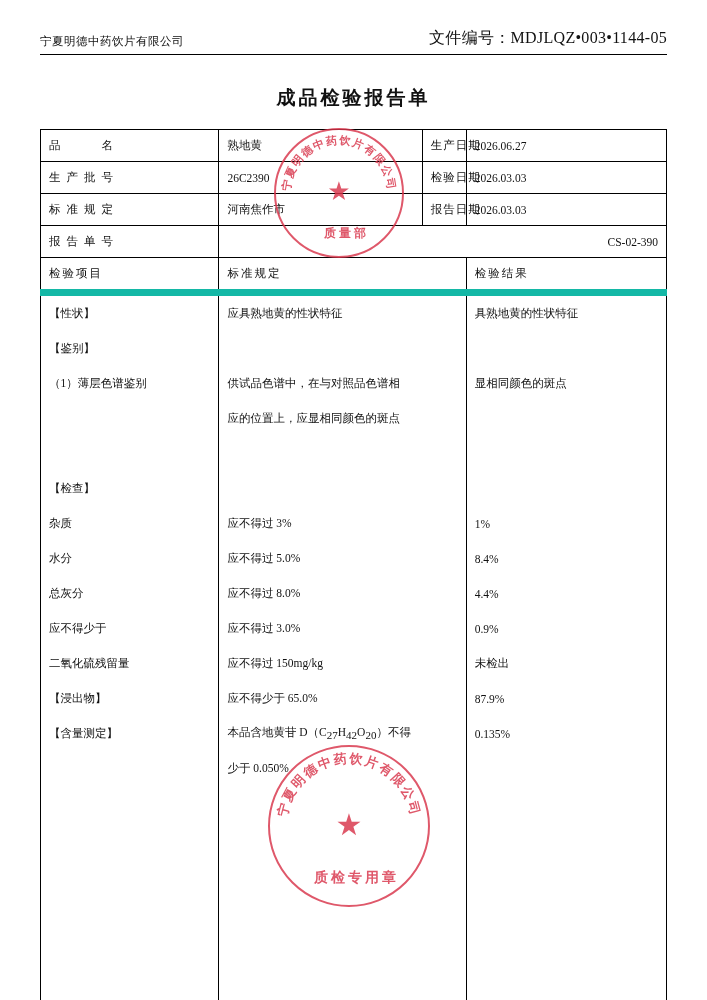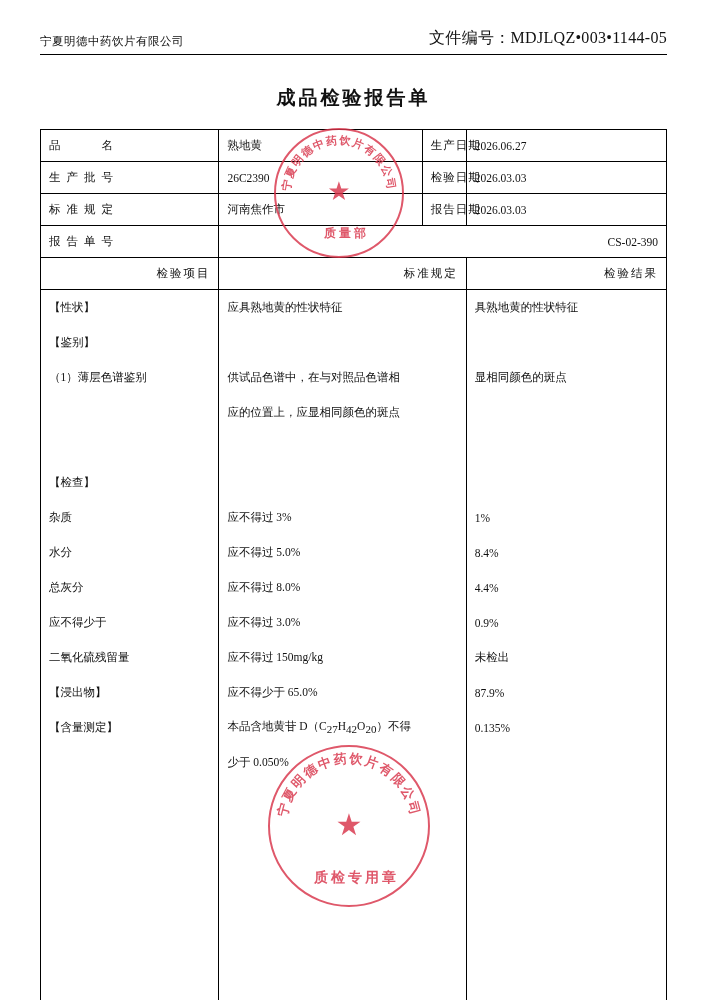--- a/index.html
+++ b/index.html
@@ -66,31 +66,31 @@
     width: 64px;
     text-align: justify;
     text-align-last: justify;
     letter-spacing: 0;
   }
   .c-center { text-align: right; }
   
   .repno td { height: 23px; }
   
   .colhead td {
-    text-align: right;
+    text-align: left;
     height: 30px;
     letter-spacing: 2px;
   }
   
   tr.body td {
     border-top: none;
     border-bottom: none;
     height: 27px;
   }
-  tr.body-first td { border-top: 1px solid #14b8a6; }
+  tr.body-first td { border-top: 7px solid #14b8a6; }
   tr.body-last td { border-bottom: 1px solid #000; }
   .pad-left { padding-left: 10px; }
   .sub { font-size: 11px; vertical-align: sub; }
   
   .stamp {
     position: absolute;
     border: 2.5px solid #d8344a;
     border-radius: 50%;
     color: #d8344a;
     opacity: .82;

